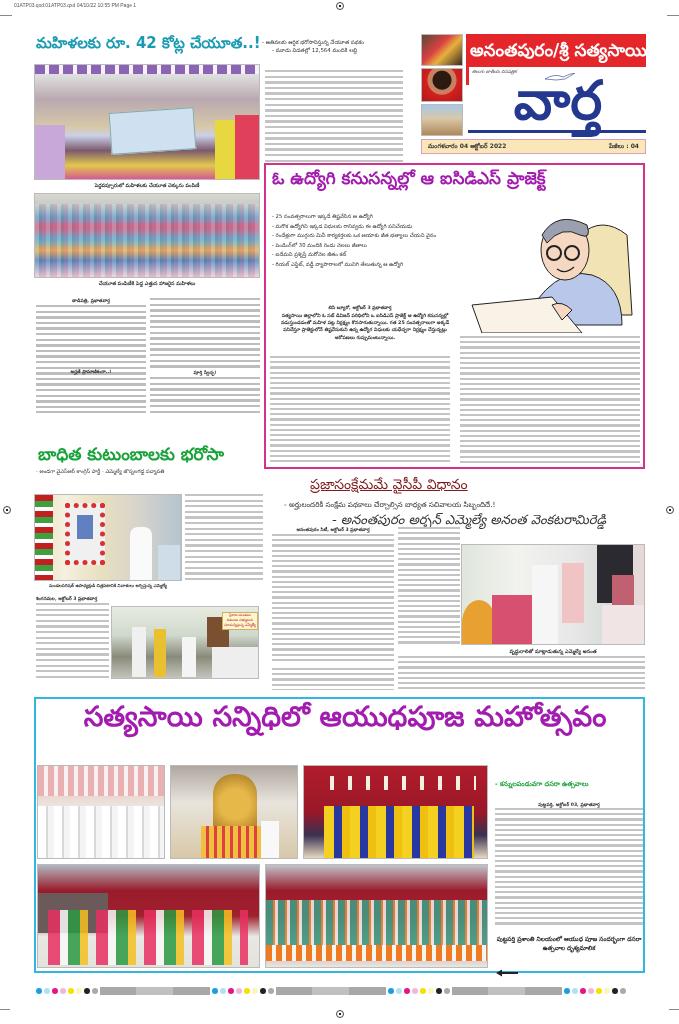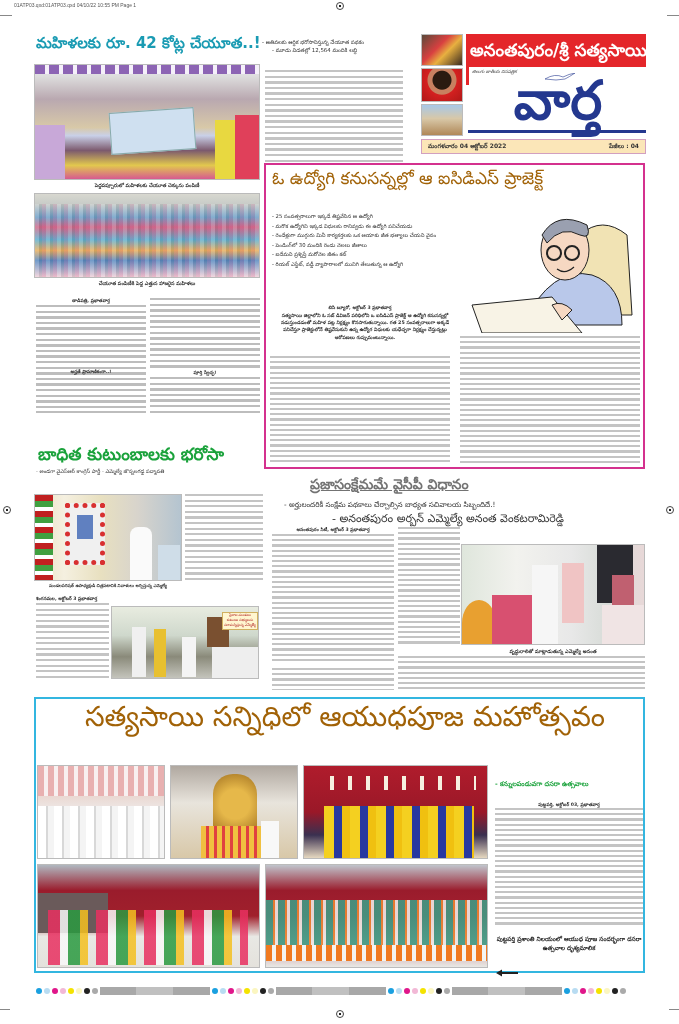--- a/index.html
+++ b/index.html
@@ -15,22 +15,22 @@
   .textblock { overflow: hidden; font-size: 4.2px; line-height: 5.6px; color: #666; text-align: justify; }
   .dateline { font-weight: bold; text-align: center; font-size: 4.6px; color: #333; }
 
   
   .photo { border: 1px solid #bbb; overflow: hidden; }
   .caption { font-size: 5px; text-align: center; color: #333; font-weight: bold; }
 
   
   .hl-teal { color: #1a9bb3; font-weight: bold; }
   .hl-green { color: #1aa23b; font-weight: bold; }
-  .hl-pink { color: #a16207; font-weight: normal; }
-  .hl-blue { color: #737373; font-weight: bold; text-align: center; }
+  .hl-pink { color: #a21caf; font-weight: bold; }
+  .hl-blue { color: #7f1d1d; font-weight: normal; text-align: center; }
   .subhead { color: #333; font-size: 6px; }
 
   
   .mast-red { background: #e4262a; color: #fff; font-weight: bold; }
   .mast-logo { color: #24388f; font-weight: 900; font-family: "DejaVu Sans", sans-serif; }
   .mast-date { background: #fbe6b8; border: 1px solid #d2a0c0; font-size: 6px; font-weight: bold; color: #333; }
 
   
   .box-pink { border: 2px solid #d4318e; }
   .box-cyan { border: 2px solid #33b6e0; }
@@ -146,21 +146,21 @@
   <div class="abs" style="left:20px;top:20px;width:14px;height:50px;background:#f0f0f0;"></div>
   <div class="abs" style="left:42px;top:22px;width:12px;height:48px;background:#e8c030;"></div>
   <div class="abs" style="left:70px;top:30px;width:14px;height:40px;background:#f4f4f4;"></div>
   <div class="abs" style="left:95px;top:10px;width:22px;height:30px;background:#7a5030;"></div>
   <div class="abs" style="left:100px;top:40px;width:48px;height:33px;background:#eeeeee;"></div>
   <div class="abs" style="left:110px;top:5px;width:36px;height:18px;background:#fff6d0;border:1px solid #d0b060;font-size:3.5px;color:#b02020;text-align:center;line-height:5px;overflow:hidden;">పైరాల మండలం కుటుంబ సభ్యులను పరామర్శిస్తున్న ఎమ్మెల్యే</div>
 </div>
 
 <div class="abs hl-blue" style="left:310px;top:476px;font-size:14px;white-space:nowrap;text-decoration:underline;">ప్రజాసంక్షేమమే వైసీపీ విధానం</div>
 <div class="abs subhead" style="left:284px;top:500px;width:370px;font-size:7.2px;white-space:nowrap;">- అర్హులందరికీ సంక్షేమ పథకాలు చేర్చాల్సిన బాధ్యత సచివాలయ సిబ్బందిదే.!</div>
-<div class="abs subhead" style="left:332px;top:512px;width:300px;font-size:11px;white-space:nowrap;">- అనంతపురం అర్బన్ ఎమ్మెల్యే అనంత వెంకటరామిరెడ్డి</div>
+<div class="abs subhead" style="left:332px;top:512px;width:300px;font-size:13px;white-space:nowrap;font-style:italic;">- అనంతపురం అర్బన్ ఎమ్మెల్యే అనంత వెంకటరామిరెడ్డి</div>
 <div class="abs dateline" style="left:272px;top:527px;width:122px;">అనంతపురం సిటీ, అక్టోబర్ 3 ప్రభాతవార్త</div>
 <div class="abs" style="left:272px;top:534px;width:122px;height:130px;background:repeating-linear-gradient(180deg,#c4c4c4 0 2.2px,transparent 2.2px 5.2px);"></div>
 <div class="abs" style="left:398px;top:527px;width:62px;height:120px;background:repeating-linear-gradient(180deg,#c4c4c4 0 2.2px,transparent 2.2px 5.2px);"></div>
 <div class="abs photo" style="left:461px;top:544px;width:184px;height:101px;background:linear-gradient(90deg,#dfe6dc 0%,#f2f2ee 30%,#e8e8e8 60%,#d8dcd8 80%,#e8d8d8 100%);">
   <div class="abs" style="left:0;top:55px;width:34px;height:46px;background:#e8a030;border-radius:50% 50% 0 0;"></div>
   <div class="abs" style="left:30px;top:50px;width:40px;height:51px;background:#d85070;"></div>
   <div class="abs" style="left:70px;top:20px;width:26px;height:81px;background:#f6f6f6;"></div>
   <div class="abs" style="left:100px;top:18px;width:22px;height:60px;background:#f0c4c4;"></div>
   <div class="abs" style="left:135px;top:0;width:36px;height:58px;background:#2a2a30;"></div>
   <div class="abs" style="left:150px;top:30px;width:22px;height:40px;background:#c06070;"></div>

